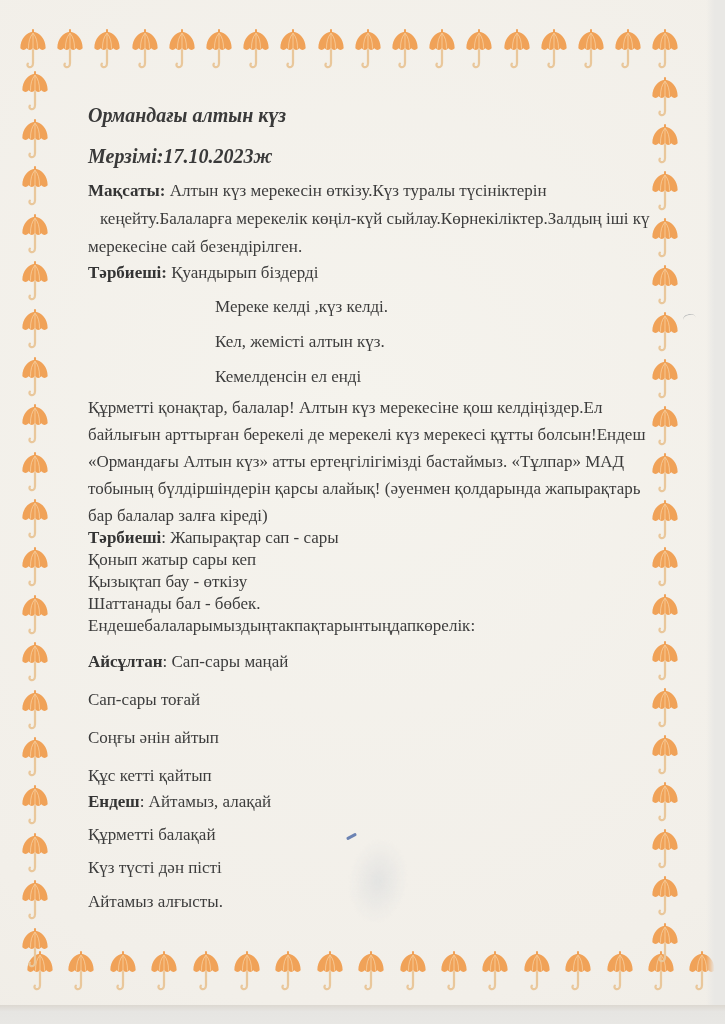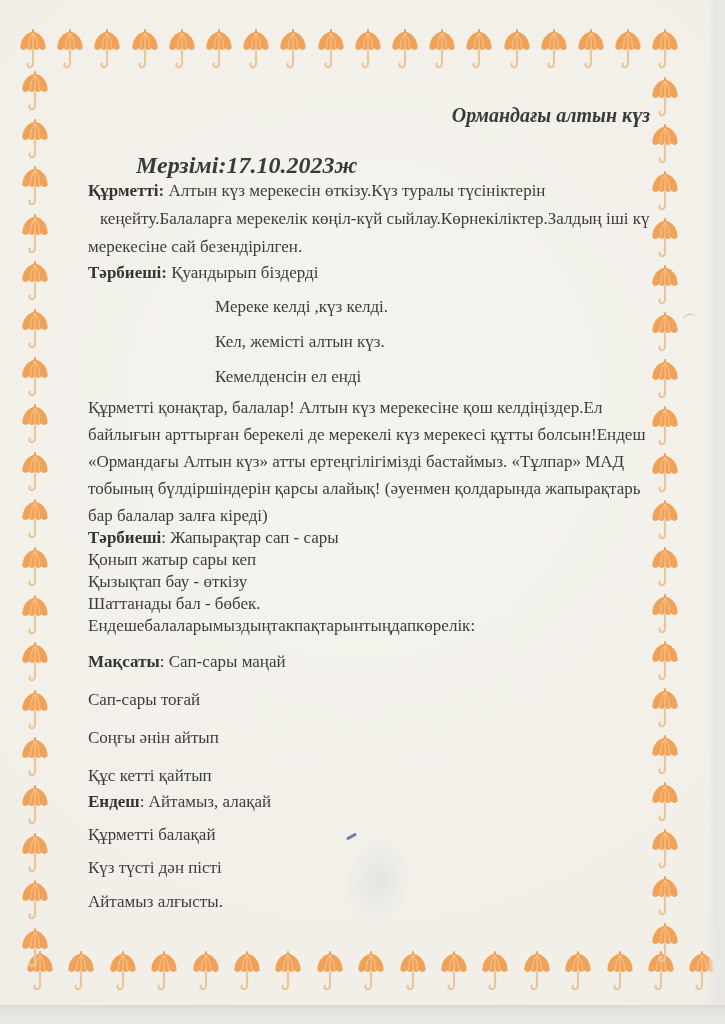--- a/index.html
+++ b/index.html
@@ -25,28 +25,27 @@
   #border-layer { position:absolute; inset:0; }
   .umb { position:absolute; }
 
   
   .t {
     position:absolute; white-space:nowrap;
     font-size:17px; line-height:20px; color:#3c3c3c;
   }
   .b { font-weight:bold; color:#343434; }
   .title {
-    position:absolute; top:103px; left:88px; width:562px; text-align:right;
+    position:absolute; top:103px; left:88px; width:562px; text-align:left;
     font-size:20px; line-height:24px; font-weight:bold; font-style:italic; color:#3a3a3a;
   }
   .date {
-    position:absolute; top:153px; left:88px;
-    font-size:24px; line-height:24px; font-weight:bold; font-style:italic; color:#3a3a3a;
+    position:absolute; top:144px; left:88px;
+    font-size:20px; line-height:24px; font-weight:bold; font-style:italic; color:#3a3a3a;
     white-space:nowrap;
-    margin-left:48px;
   }
   
   .smudge {
     position:absolute; left:336px; top:820px; width:84px; height:122px;
     background: radial-gradient(50% 50% at 50% 50%, rgba(168,178,194,0.20), rgba(168,178,194,0) 70%);
     transform:rotate(8deg); filter:blur(1px);
   }
   .pen-mark {
     position:absolute; left:346px; top:835px; width:11px; height:3px;
     background:#3f5fa0; border-radius:2px; transform:rotate(-28deg); opacity:0.75;
@@ -645,21 +644,21 @@
       <path d="M16 4.5 C12.5 8.5 11.2 13.5 11.2 21" stroke="#f7d0a2" stroke-width="1" fill="none" opacity="0.85"></path>
       <path d="M16 4.5 L16 21.6" stroke="#f7d0a2" stroke-width="1" fill="none" opacity="0.85"></path>
       <path d="M16 4.5 C19.5 8.5 20.8 13.5 20.8 21" stroke="#f7d0a2" stroke-width="1" fill="none" opacity="0.85"></path>
       <path d="M16 22.5 L16 36.5 C16 40.8 13 41.6 11 40.1 C9.9 39.2 9.8 37.8 10.5 37" stroke="#e9c79b" stroke-width="2.4" fill="none" stroke-linecap="round"></path>
     </svg>
   </div>
 
 <div class="title">Ормандағы алтын күз</div>
 <div class="date">Мерзімі:17.10.2023ж</div>
 
-<div class="t" style="top:181px;left:88px"><span class="b">Құрметті:</span><span> Алтын күз мерекесін өткізу.Күз туралы түсініктерін</span></div>
+<div class="t" style="top:181px;left:88px"><span class="b">Мақсаты:</span><span> Алтын күз мерекесін өткізу.Күз туралы түсініктерін</span></div>
 <div class="t" style="top:209px;left:100px">кеңейту.Балаларға мерекелік көңіл-күй сыйлау.Көрнекіліктер.Залдың іші кү</div>
 <div class="t" style="top:237px;left:88px">мерекесіне сай безендірілген.</div>
 
 <div class="t" style="top:263px;left:88px"><span class="b">Тәрбиеші:</span><span> Қуандырып біздерді</span></div>
 
 <div class="t" style="top:297px;left:215px">Мереке келді ,күз келді.</div>
 <div class="t" style="top:332px;left:215px">Кел, жемісті алтын күз.</div>
 <div class="t" style="top:367px;left:215px">Кемелденсін ел енді</div>
 
 <div class="t" style="top:398px;left:88px">Құрметті қонақтар, балалар! Алтын күз мерекесіне қош келдіңіздер.Ел</div>
@@ -667,21 +666,21 @@
 <div class="t" style="top:452px;left:88px">«Ормандағы Алтын күз» атты ертеңгілігімізді бастаймыз. «Тұлпар» МАД</div>
 <div class="t" style="top:479px;left:88px">тобының бүлдіршіндерін қарсы алайық! (әуенмен қолдарында жапырақтарь</div>
 <div class="t" style="top:506px;left:88px">бар балалар залға кіреді)</div>
 
 <div class="t" style="top:528px;left:88px"><span class="b">Тәрбиеші</span><span>: Жапырақтар сап - сары</span></div>
 <div class="t" style="top:550px;left:88px">Қонып жатыр сары кеп</div>
 <div class="t" style="top:572px;left:88px">Қызықтап бау - өткізу</div>
 <div class="t" style="top:594px;left:88px">Шаттанады бал - бөбек.</div>
 <div class="t" style="top:616px;left:88px">Ендешебалаларымыздыңтакпақтарынтыңдапкөрелік:</div>
 
-<div class="t" style="top:652px;left:88px"><span class="b">Мақсаты</span><span>: Сап-сары маңай</span></div>
+<div class="t" style="top:652px;left:88px"><span class="b">Айсұлтан</span><span>: Сап-сары маңай</span></div>
 <div class="t" style="top:690px;left:88px">Сап-сары тоғай</div>
 <div class="t" style="top:728px;left:88px">Соңғы әнін айтып</div>
 <div class="t" style="top:766px;left:88px">Құс кетті қайтып</div>
 
 <div class="t" style="top:792px;left:88px"><span class="b">Ендеш</span><span>: Айтамыз, алақай</span></div>
 <div class="t" style="top:825px;left:88px">Құрметті балақай</div>
 <div class="t" style="top:858px;left:88px">Күз түсті дән пісті</div>
 <div class="t" style="top:892px;left:88px">Айтамыз алғысты.</div>
 
 <div class="smudge"></div>

